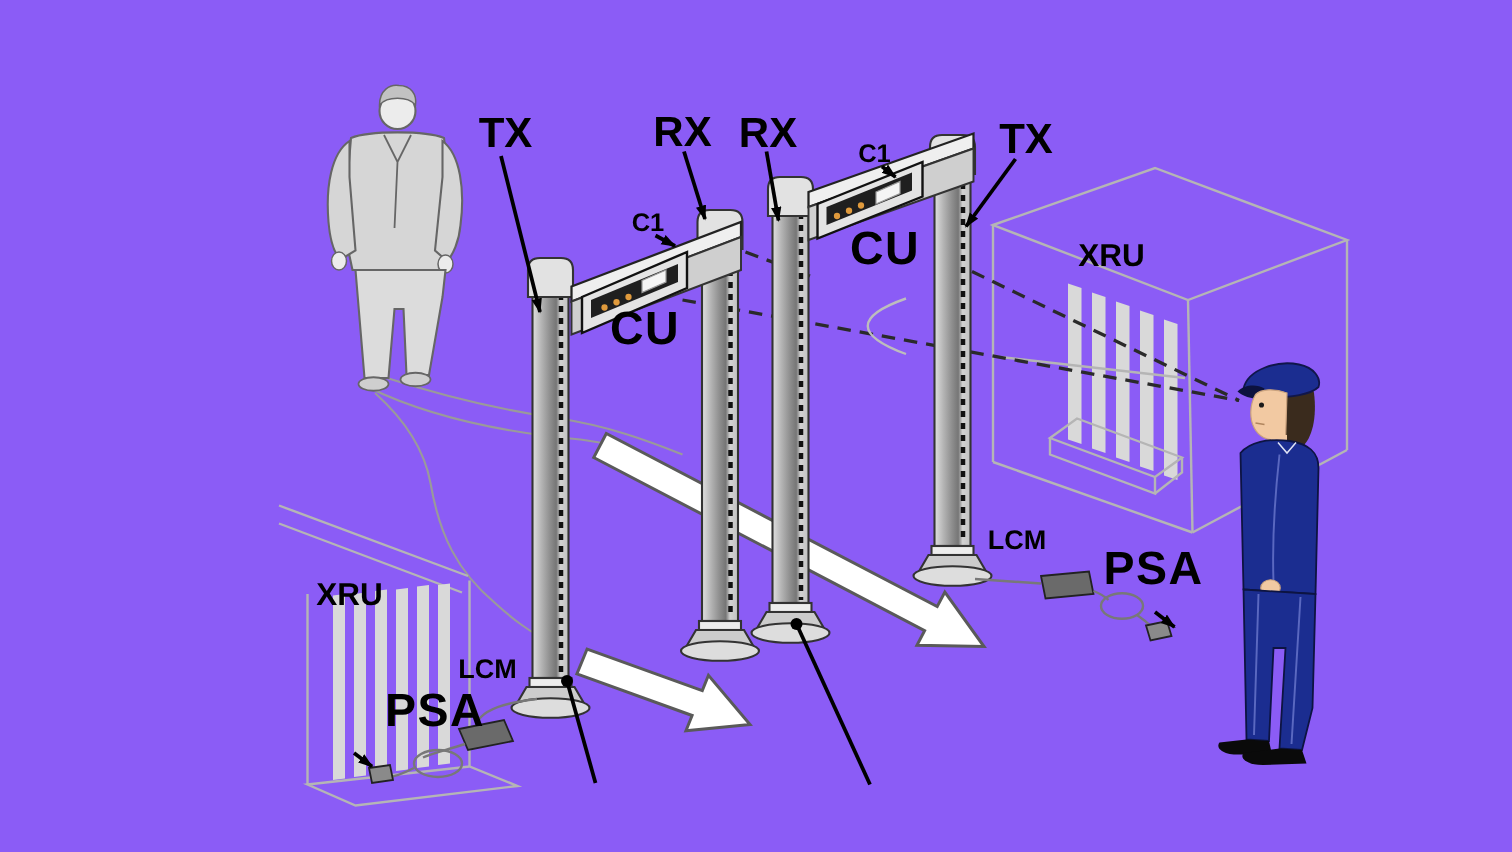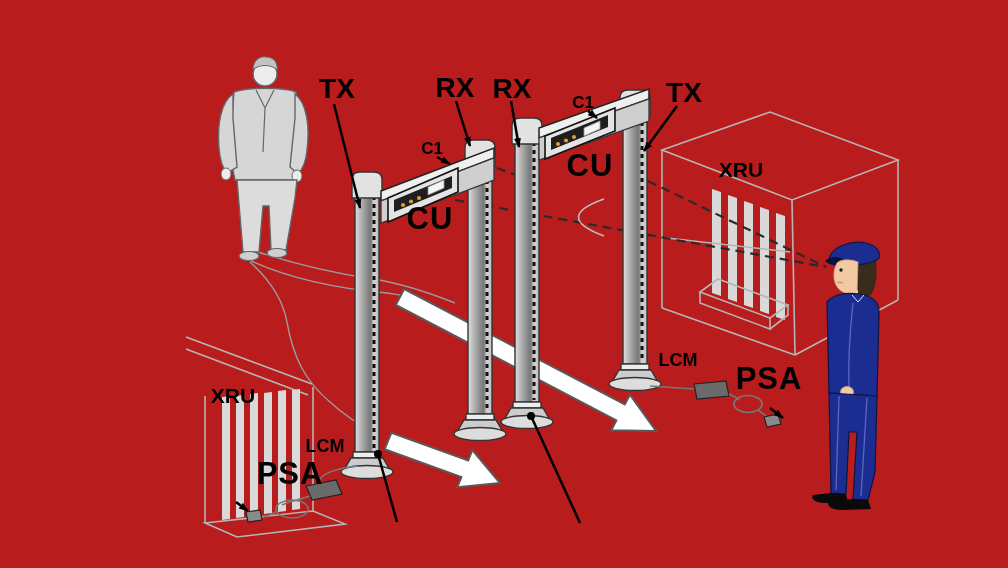--- a/index.html
+++ b/index.html
@@ -1,16 +1,16 @@
 <!DOCTYPE html>
 <html><head>
 <meta charset="utf-8">
 <style>
   html,body{margin:0;padding:0;background:#ffffff;}
-  .stage{position:relative;width:1008px;height:568px;background:#b91c1c;overflow:hidden;}
+  .stage{position:relative;width:1008px;height:568px;background:#8b5cf6;overflow:hidden;}
   svg{display:block;}
   text{font-family:"Liberation Sans", sans-serif;font-weight:bold;fill:#000;}
   .lbl-xl{font-size:31px;letter-spacing:1px;}
   .lbl-lg{font-size:28px;}
   .lbl-md{font-size:21px;}
   .lbl-sm{font-size:18px;}
   .lbl-xs{font-size:17px;}
   .wire{stroke:#b5b5b5;stroke-width:1.6;fill:none;}
   .slat{fill:#d9d9d9;stroke:none;}
   .ptr{stroke:#000;stroke-width:2.5;fill:none;}

